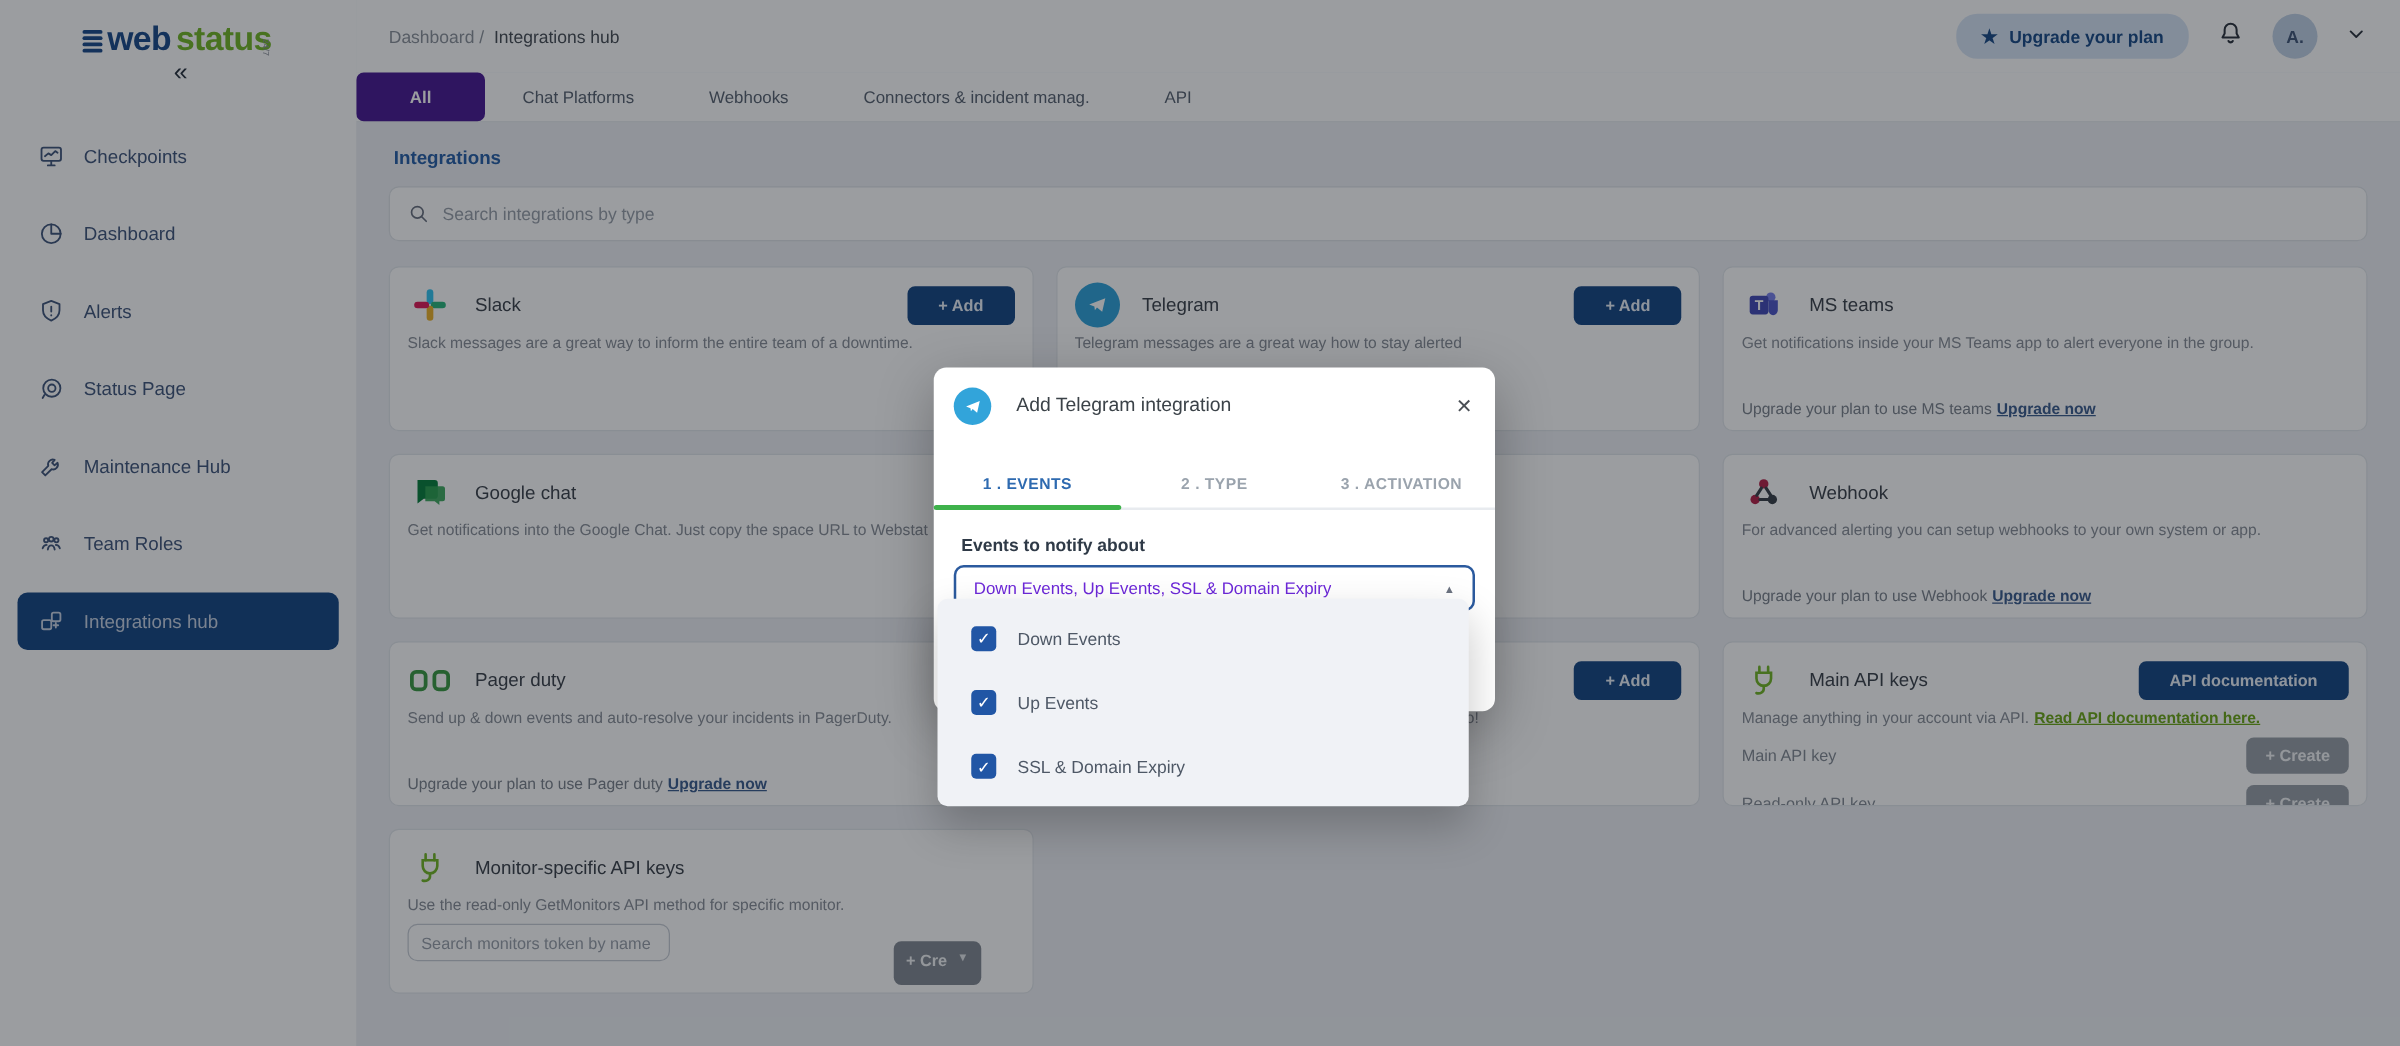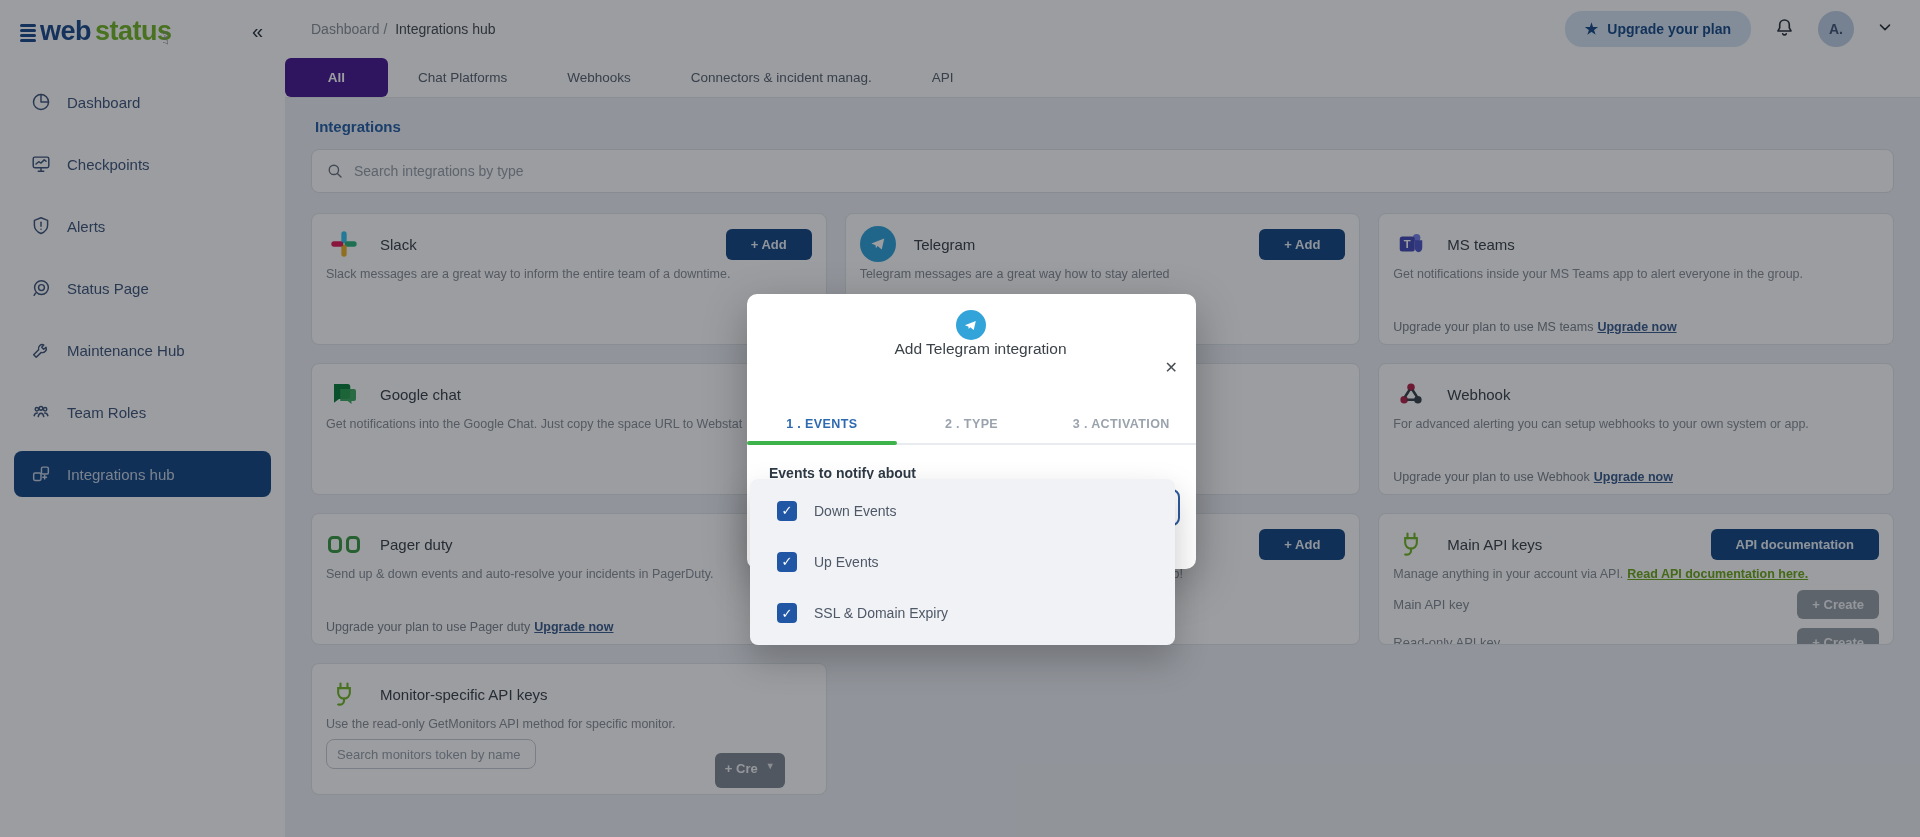--- a/index.html
+++ b/index.html
@@ -1,21 +1,21 @@
 <!DOCTYPE html>
 <html><head>
 <meta charset="utf-8">
 <style>
   * { margin:0; padding:0; box-sizing:border-box; }
   html,body { width:1920px; height:837px; font-family:"Liberation Sans", sans-serif; background:#eef1f5; }
   .stage { position:relative; width:1920px; height:837px; overflow:hidden; display:flex; }
 
   
   .sidebar { width:285px; flex-shrink:0; background:#ffffff; height:100%; z-index:1; }
-  .logo-row { display:flex; align-items:center; justify-content:space-between; padding:16px 22px 10px 20px; }
+  .logo-row { display:flex; align-items:center; justify-content:space-between; padding:16px 22px 10px 20px;flex-direction:column; }
   .logo { display:flex; align-items:flex-end; gap:4px; position:relative; }
   .logo-bars { display:flex; flex-direction:column; gap:2px; padding-bottom:5px; }
   .logo-bars i { display:block; height:3px; background:#1e4e8c; border-radius:2px; }
   .logo-bars i:nth-child(1){width:16px;} .logo-bars i:nth-child(2){width:16px;}
   .logo-bars i:nth-child(3){width:16px;} .logo-bars i:nth-child(4){width:16px;}
   .logo-web { font-size:27px; font-weight:800; color:#1e4e8c; letter-spacing:-0.5px; }
   .logo-status { font-size:27px; font-weight:800; color:#76b82a; letter-spacing:-0.5px; position:relative; }
   .logo-suffix { font-size:7px; color:#8a9099; transform:rotate(90deg); transform-origin:left bottom; position:absolute; right:-4px; bottom:16px; }
   .collapse-btn { font-size:20px; color:#2b3440; cursor:pointer; padding-left:6px; }
   .nav { margin-top:22px; }
@@ -65,21 +65,21 @@
   .monitor-search::placeholder { color:#9aa1ab; }
   .btn-create-dd { position:absolute; right:41px; bottom:6px; background:#848b94; color:#f2f4f6; font-size:13px; font-weight:600; border:none; border-radius:6px; padding:8px 10px 12px 10px; display:flex; align-items:flex-end; gap:8px; cursor:pointer; }
   .btn-create-dd .dd-caret { font-size:9px; color:#e3e6ea; margin-bottom:5px; }
   .circle-badge { width:36px; height:36px; border-radius:50%; display:flex; align-items:center; justify-content:center; }
   .pd-icon { display:flex; gap:4px; }
   .pd-icon i { display:block; width:14px; height:17px; border:3.5px solid #3f9c46; border-radius:5px; }
 
   
   .backdrop { position:absolute; inset:0; background:rgba(5,10,18,0.40); z-index:50; }
   .modal { position:absolute; left:747px; top:294px; width:449px; height:275px; background:#fff; border-radius:10px; z-index:60; box-shadow:0 14px 44px rgba(0,0,0,0.28); }
-  .modal-head { display:flex; align-items:center; padding:16px 18px 12px 16px;flex-direction:column; }
+  .modal-head { display:flex; align-items:center; padding:16px 18px 12px 16px; }
   .modal-title { font-size:15.5px; color:#3b4248; margin-left:20px; }
   .modal-close { margin-left:auto; font-size:16px; color:#4a4f55; cursor:pointer; }
   .steps { display:flex; margin-top:8px; border-bottom:2px solid #e8ebef; }
   .step { flex:1; text-align:center; font-size:12.5px; font-weight:600; letter-spacing:0.4px; color:#9aa3ad; padding-bottom:12px; position:relative; cursor:pointer;margin-top:20px; }
   .step.active { color:#2e6ab0; }
   .step.active::after { content:""; position:absolute; left:0; right:0; bottom:-2px; height:4px; background:#3eb24b; border-radius:2px; }
   .modal-label { margin:20px 18px 8px 22px; font-size:14px; font-weight:700; color:#2f3a47; }
   .event-select { margin:0 16px; height:37px; border:2px solid #2b5a9e; border-radius:8px; display:flex; align-items:center; justify-content:space-between; padding:0 14px; cursor:pointer; }
   .event-select .value { font-size:13.5px; color:#6d28d9; white-space:nowrap; overflow:hidden; }
   .event-select .caret { font-size:9px; color:#6b7280; margin-left:10px; }
@@ -106,32 +106,32 @@
         <span class="logo-web">web</span>
         <span class="logo-status">status</span>
         <span class="logo-suffix">24/7</span>
       </div>
       <span class="collapse-btn">«</span>
     </div>
 
     <nav class="nav">
       <div class="nav-item">
         <svg viewBox="0 0 24 24">
-            <circle cx="12" cy="12" r="8.2"></circle>
-            <path d="M12 3.8 V12 H20.2"></path>
-          </svg>
-        <span>Dashboard</span>
-      </div>
-      <div class="nav-item">
-        <svg viewBox="0 0 24 24">
             <rect x="3.5" y="4.5" width="17" height="11.5" rx="1.8"></rect>
             <polyline points="6.5,12 9.5,9.5 12,11 15.5,7.5 17.5,9"></polyline>
             <path d="M9 20h6M12 16v4"></path>
           </svg>
         <span>Checkpoints</span>
+      </div>
+      <div class="nav-item">
+        <svg viewBox="0 0 24 24">
+            <circle cx="12" cy="12" r="8.2"></circle>
+            <path d="M12 3.8 V12 H20.2"></path>
+          </svg>
+        <span>Dashboard</span>
       </div>
       <div class="nav-item">
         <svg viewBox="0 0 24 24">
             <path d="M12 3l7.2 2.8v5.4c0 4.8-3.6 7.5-7.2 9-3.6-1.5-7.2-4.2-7.2-9V5.8z"></path>
             <path d="M12 8v4.3"></path>
             <path d="M12 15.4v.2"></path>
           </svg>
         <span>Alerts</span>
       </div>
       <div class="nav-item">

